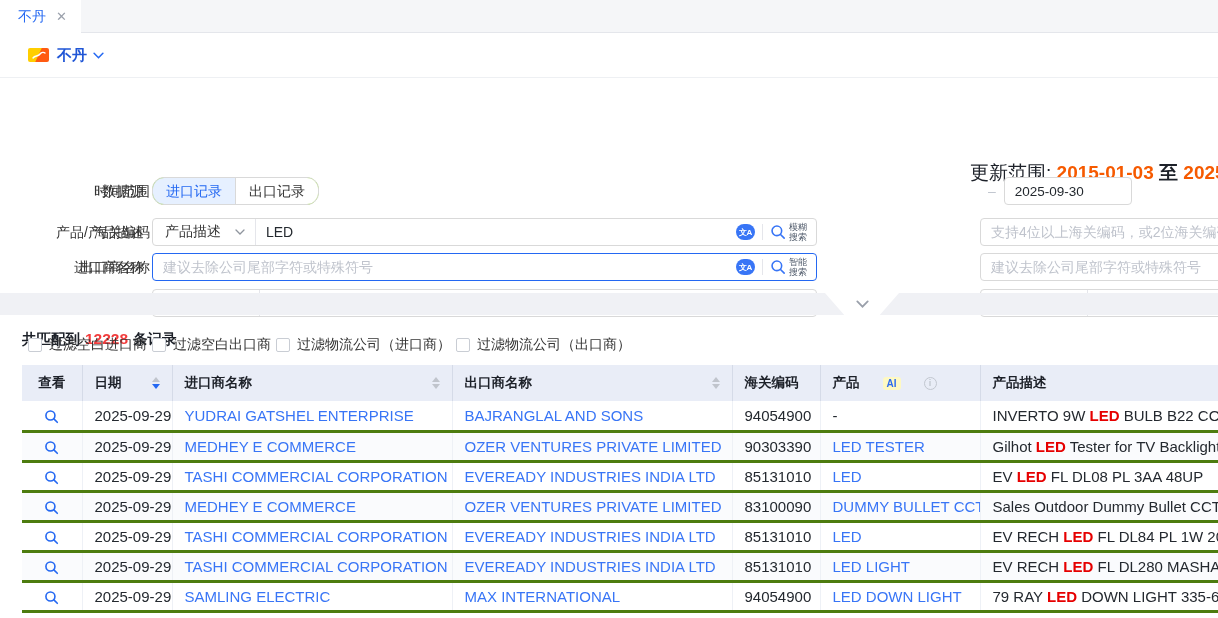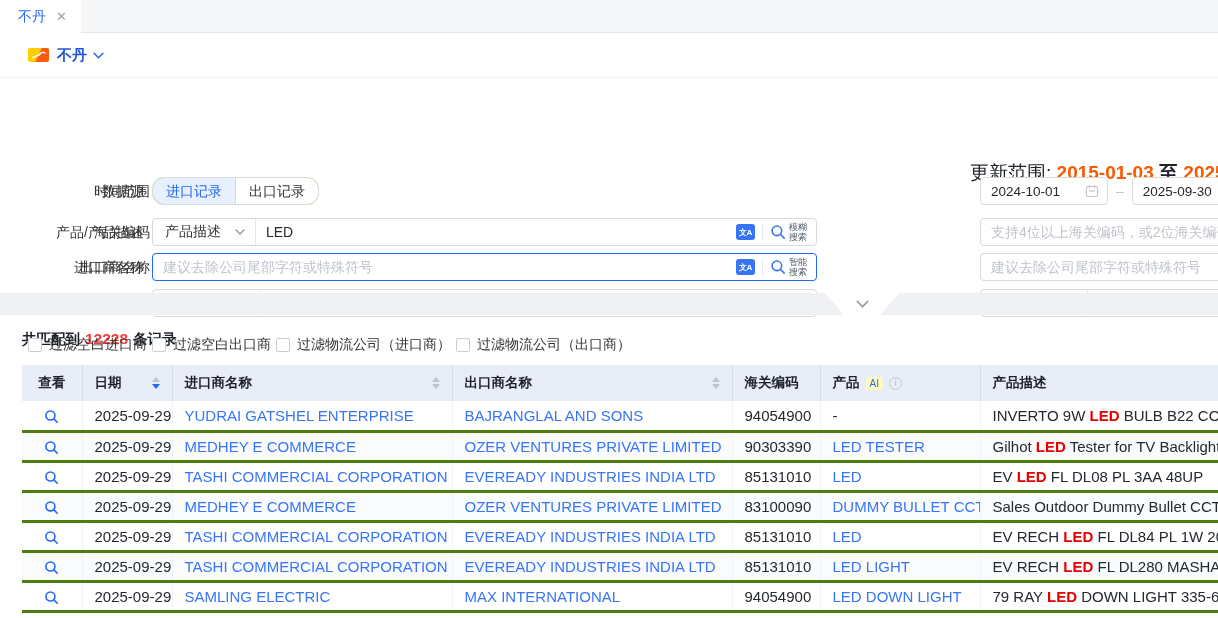--- a/index.html
+++ b/index.html
@@ -40,21 +40,21 @@
   .fg-left { left:152px; width:665px; }
   .fg-right { left:980px; width:480px; }
   .fg-select { display:flex; align-items:center; gap:14px; padding:0 10px 0 12px; color:#333; white-space:nowrap; cursor:pointer; }
   .fg-divider { width:1px; align-self:stretch; background:#e5e6eb; }
   .fg input { flex:1 1 auto; min-width:0; border:none; outline:none; font-size:14px; color:#24292f; padding:0 10px; font-family:inherit; background:transparent; }
   .fg input::placeholder { color:#bfc3cc; }
   .chev { color:#8f959e; display:inline-flex; }
   .end-chev { margin-right:10px; }
 
   .icon-cluster { margin-left:auto; display:flex; align-items:center; gap:7px; padding-right:9px; flex:0 0 auto; }
-  .tr-icon { width:19px; height:16px; background:#3875f6; color:#fff; border-radius:3px; font-size:8px; font-weight:bold; display:flex; align-items:center; justify-content:center; letter-spacing:-0.5px; cursor:pointer; }
+  .tr-icon { width:19px; height:16px; background:#3875f6; color:#fff; border-radius:8px; font-size:8px; font-weight:bold; display:flex; align-items:center; justify-content:center; letter-spacing:-0.5px; cursor:pointer; }
   .v-sep { width:1px; height:16px; background:#e5e6eb; }
   .search-action { display:flex; align-items:center; gap:3px; cursor:pointer; }
   .search-action .mag { color:#3875f6; display:inline-flex; }
   .search-mode { display:flex; flex-direction:column; font-size:9px; line-height:10px; color:#4e5969; }
 
   .date-row { position:absolute; left:980px; display:flex; align-items:center; height:28px; }
   .date-box { width:128px; height:28px; border:1px solid #d9d9d9; border-radius:4px; display:flex; align-items:center; background:#fff; }
   .date-box input { width:0; flex:1; border:none; outline:none; font-size:13.5px; color:#24292f; padding:0 8px 0 10px; font-family:inherit; }
   .cal-icon { color:#c2c7d0; margin-right:8px; display:inline-flex; }
   .date-dash { margin:0 8px; color:#c2c7d0; }
@@ -68,36 +68,36 @@
 
   
   .results { background:#fff; padding-top:15px; }
   .summary { padding-left:22px; font-size:14.5px; font-weight:bold; color:#1d2129; height:22px; }
   .summary .count { color:#f23c3c; font-size:15.5px; margin:0 5px; }
 
   table { border-collapse:collapse; table-layout:fixed; width:1680px; margin:13px 0 0 22px; }
   thead th { height:36px; background:#e9edf7; font-size:13.5px; font-weight:bold; color:#1d2129; text-align:left; padding:0 12px; }
   thead th:not(:last-child) { border-right:1px solid #d5dbe8; }
   .th-flex { display:flex; align-items:center; justify-content:space-between; }
-  .th-left { display:flex; align-items:center; gap:6px; }
+  .th-left { display:flex; align-items:center; gap:23px; }
   .th-center { text-align:center; }
   tbody td { height:30px; font-size:15px; padding:0 12px; white-space:nowrap; overflow:hidden; border-bottom:3px solid #4d7c0f; background:#fff; }
   tbody td:not(:last-child) { border-right:1px solid #eef1f6; }
   tbody tr.alt td { background:#fafbfd; }
   td.c-view { text-align:center; color:#2468f2; }
   td.c-view svg { vertical-align:middle; cursor:pointer; }
   a.cell-link { color:#3875f6; text-decoration:none; cursor:pointer; }
   .hl { color:#e60000; font-weight:bold; }
 
   .sorter { display:inline-flex; flex-direction:column; gap:2px; cursor:pointer; }
   .caret-up { width:0; height:0; border-left:4px solid transparent; border-right:4px solid transparent; border-bottom:5px solid #c0c4cc; }
   .caret-down { width:0; height:0; border-left:4px solid transparent; border-right:4px solid transparent; border-top:5px solid #c0c4cc; }
   .caret-down.active { border-top-color:#2468f2; }
 
-  .ai-badge { background:#fef9c3; color:#2d6cf0; font-size:10px; font-weight:normal; border-radius:3px; padding:1px 4px; }
+  .ai-badge { background:#fef9c3; color:#2d6cf0; font-size:10px; font-weight:bold; border-radius:3px; padding:1px 4px; }
   .info-icon { width:13px; height:13px; border:1px solid #c2c7d0; border-radius:50%; color:#c2c7d0; font-size:9px; line-height:11px; text-align:center; display:inline-block; font-style:normal; }
 </style>
 </head>
 <body>
 
 <div class="viewport">
 
   <div class="tabbar">
     <div class="tab">
       <span>不丹</span>
@@ -128,31 +128,20 @@
       <b>2025-09-30</b>
     </div>
 
     <div class="flabel flabel-l r1">数据源</div>
     <div class="toggle-group r1">
       <span class="toggle-seg active">进口记录</span>
       <span class="toggle-seg">出口记录</span>
     </div>
     <div class="flabel flabel-r r1">时间范围</div>
     <div class="date-row r1">
-      <div class="date-box">
-        <input readonly="" value="2024-10-01" style="">
-        <span class="cal-icon">
-          <svg width="14" height="14" viewBox="0 0 14 14">
-              <rect x="1.5" y="2.5" width="11" height="10" rx="1.5" fill="none" stroke="currentColor" stroke-width="1.2"></rect>
-              <line x1="4.5" y1="1" x2="4.5" y2="4" stroke="currentColor" stroke-width="1.2"></line>
-              <line x1="9.5" y1="1" x2="9.5" y2="4" stroke="currentColor" stroke-width="1.2"></line>
-              <line x1="4" y1="7" x2="10" y2="7" stroke="currentColor" stroke-width="1.2"></line>
-            </svg>
-        </span>
-      </div>
       <span class="date-dash">–</span>
       <div class="date-box">
         <input readonly="" value="2025-09-30" style="">
       </div>
     </div>
 
     <div class="flabel flabel-l r2">产品/产品描述</div>
     <div class="fg fg-left r2">
       <span class="fg-select">
         <span>产品描述</span>

